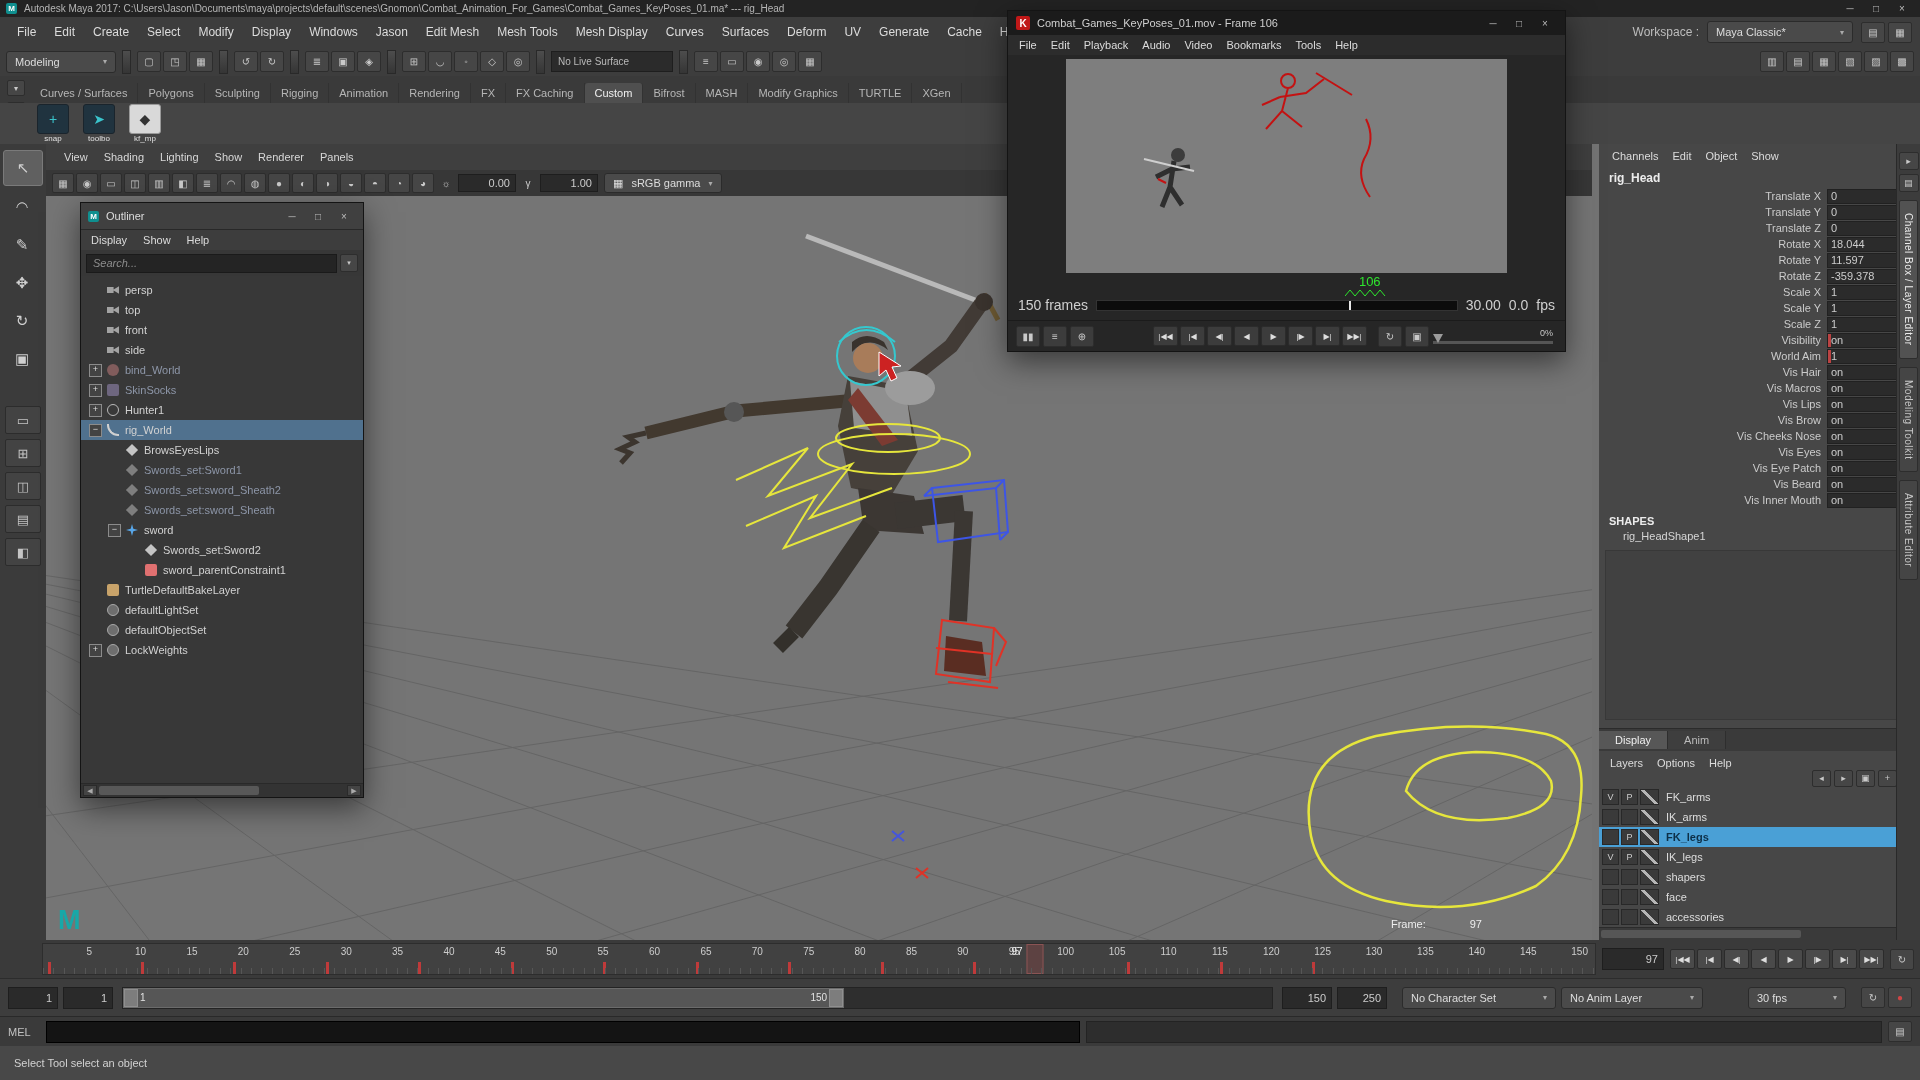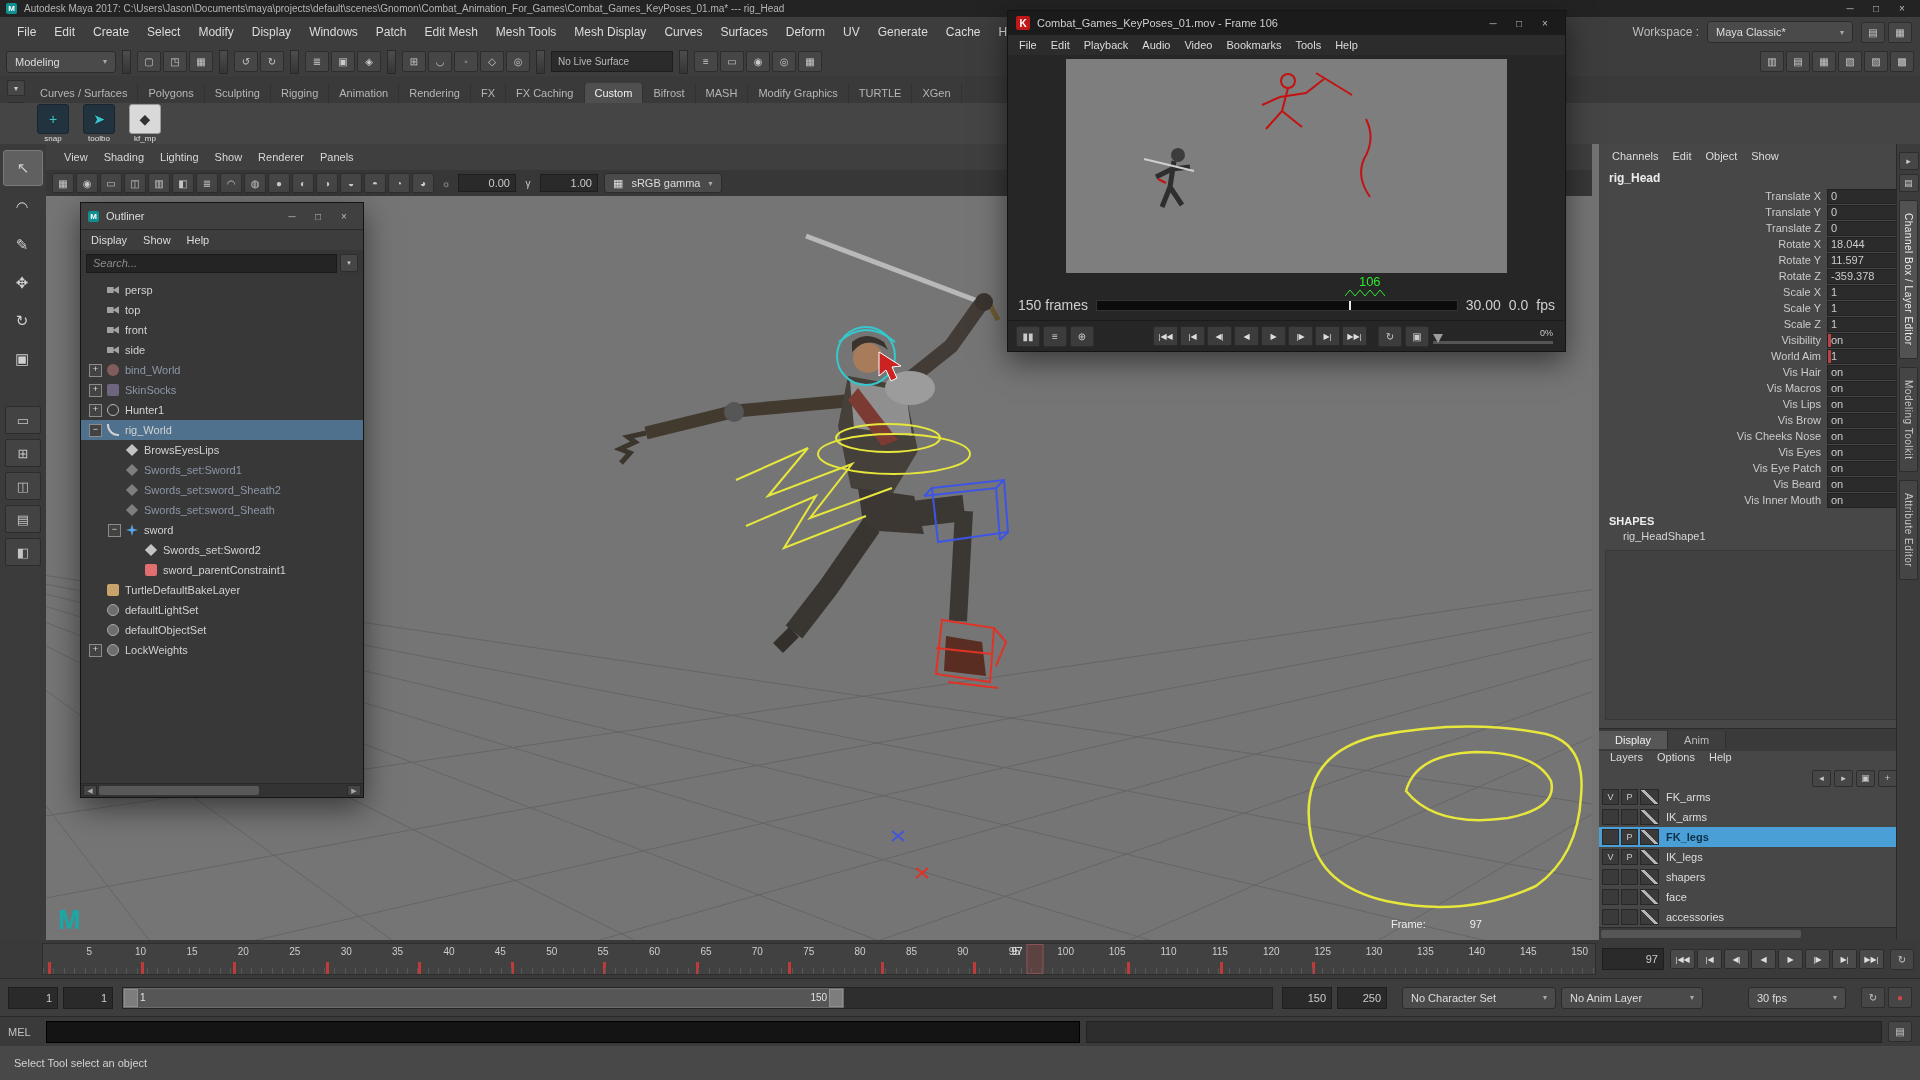--- a/index.html
+++ b/index.html
@@ -87,21 +87,21 @@
   .chname{flex:1;text-align:right;padding-right:6px;color:#cbcbcb}
   .chval{width:62px;height:13px;background:#2b2b2b;border:1px solid #212121;color:#ccc;display:flex;
          align-items:center;padding:0 3px;font-size:11px}
   .chrow[data-state="keyed"] .chval{box-shadow:inset 3px 0 0 #bb4343}
   .shapes-label{font-weight:bold;color:#ececec;padding:7px 0 0 10px;font-size:11px}
   .shape-name{padding:3px 0 0 24px;color:#d6d6d6}
   .cb-fill{flex:1;margin:8px 6px;background:#414141;border:1px solid #383838}
   .le-tabs{height:22px;display:flex;border-top:1px solid #2b2b2b;background:#3a3a3a}
   .le-tab{padding:3px 16px;background:#3e3e3e;color:#bbb;border-right:1px solid #2e2e2e}
   .le-tab[data-state="active"]{background:#575757;color:#efefef}
-  .le-menus{height:18px;display:flex;align-items:flex-start;gap:2px;padding-left:4px;font-size:11px}
+  .le-menus{height:18px;display:flex;align-items:flex-end;gap:2px;padding-left:4px;font-size:11px}
   .le-menus .mi{padding:0 7px}
   .le-icons{height:18px;display:flex;justify-content:flex-end;gap:3px;padding-right:6px}
   .le-icons .ib{width:17px;height:15px;font-size:9px}
   .lrow{height:20px;display:flex;align-items:center;gap:2px;padding:0 3px}
   .lbox{width:15px;height:14px;background:#3a3a3a;border:1px solid #282828;color:#ccc;font-size:9px;
         display:flex;align-items:center;justify-content:center;flex:none}
   .lswatch{width:17px;height:14px;border:1px solid #282828;flex:none;background:#3a3a3a;
     background-image:linear-gradient(45deg,transparent 44%,#b5b5b5 44%,#b5b5b5 56%,transparent 56%)}
   .lname{padding-left:5px;color:#ddd}
   .lrow[data-state="selected"]{background:#4aa0d6}
@@ -231,21 +231,21 @@
 
   <div class="menubar abs" data-name="main-menu-bar">
     <span class="row">
         <span class="mi" data-name="menu-item">File</span>
         <span class="mi" data-name="menu-item">Edit</span>
         <span class="mi" data-name="menu-item">Create</span>
         <span class="mi" data-name="menu-item">Select</span>
         <span class="mi" data-name="menu-item">Modify</span>
         <span class="mi" data-name="menu-item">Display</span>
         <span class="mi" data-name="menu-item">Windows</span>
-        <span class="mi" data-name="menu-item">Patch</span>
+        <span class="mi" data-name="menu-item">Jason</span>
         <span class="mi" data-name="menu-item">Edit Mesh</span>
         <span class="mi" data-name="menu-item">Mesh Tools</span>
         <span class="mi" data-name="menu-item">Mesh Display</span>
         <span class="mi" data-name="menu-item">Curves</span>
         <span class="mi" data-name="menu-item">Surfaces</span>
         <span class="mi" data-name="menu-item">Deform</span>
         <span class="mi" data-name="menu-item">UV</span>
         <span class="mi" data-name="menu-item">Generate</span>
         <span class="mi" data-name="menu-item">Cache</span>
         <span class="mi" data-name="menu-item">Help</span>

